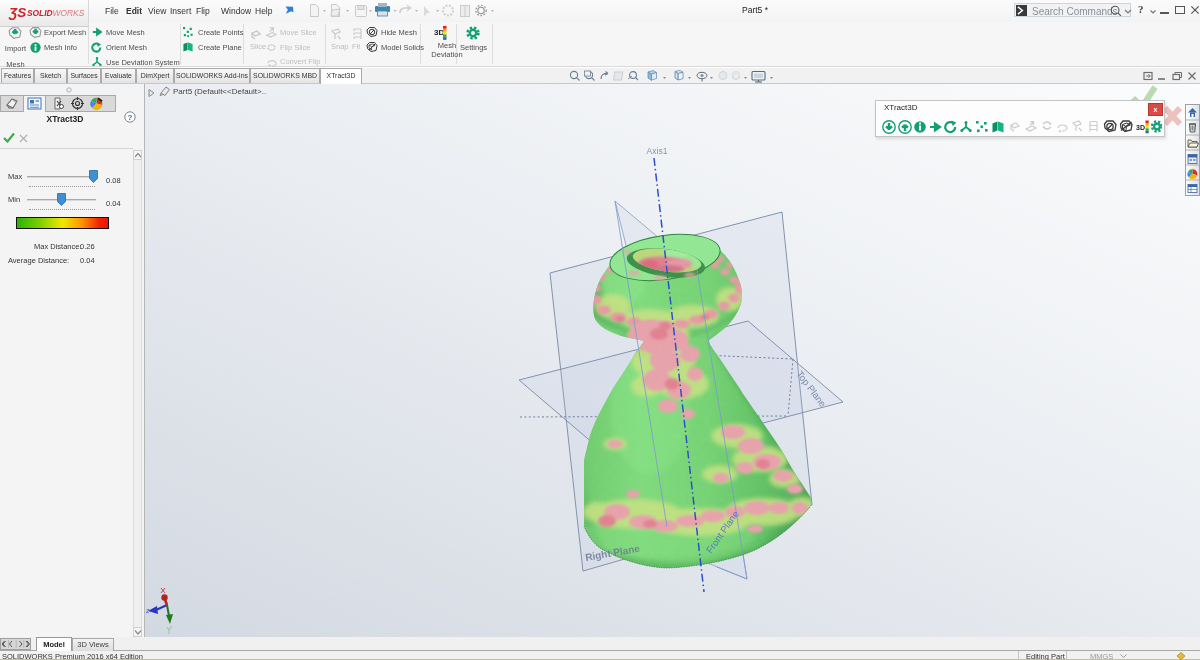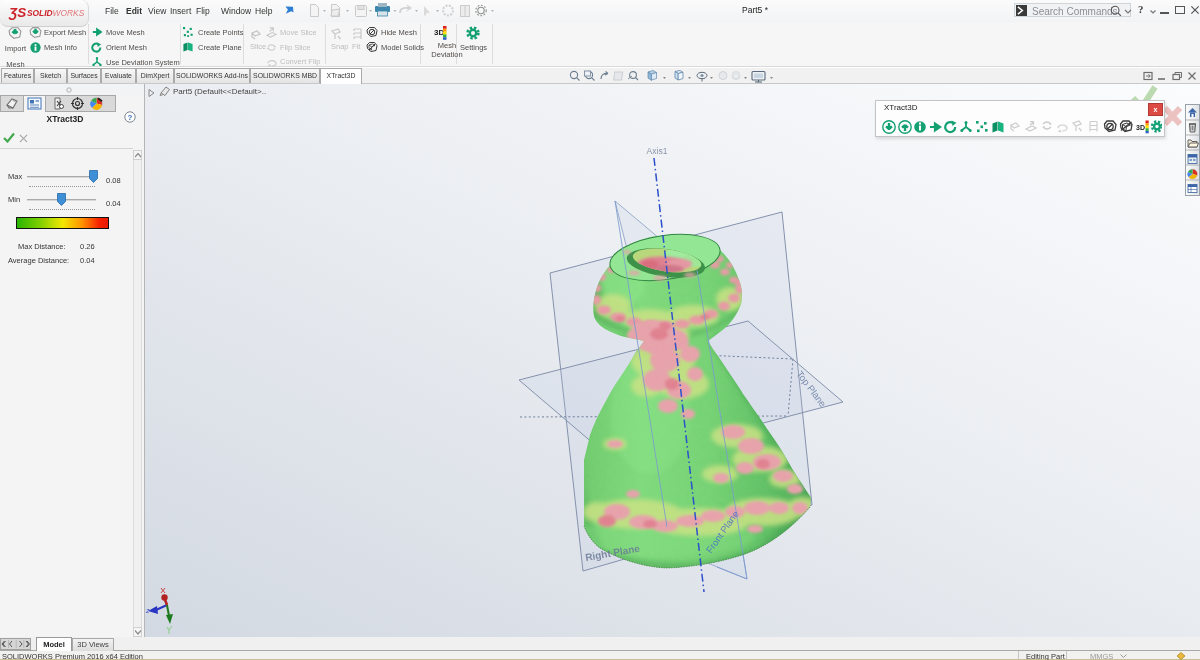--- a/index.html
+++ b/index.html
@@ -1,21 +1,21 @@
 <!DOCTYPE html>
 <html><head>
 <meta charset="utf-8">
 <style>
   * { margin:0; padding:0; box-sizing:border-box; }
   html,body { width:1200px; height:660px; overflow:hidden; }
   body { font-family:"Liberation Sans", sans-serif; position:relative; background:#fff; }
   .abs { position:absolute; }
   
   #titlebar { position:absolute; left:0; top:0; width:1200px; height:22px; background:linear-gradient(#fbfbfc,#f2f3f4); }
-  #logobox { position:absolute; left:0; top:0; width:89px; height:27px; background:linear-gradient(#fdfdfd,#e9e9ea); border-right:1px solid #d8d8d8; border-bottom:1px solid #cfcfcf; z-index:5;border-radius:8px; }
+  #logobox { position:absolute; left:0; top:0; width:89px; height:27px; background:linear-gradient(#fdfdfd,#e9e9ea); border-right:1px solid #d8d8d8; border-bottom:1px solid #cfcfcf; z-index:5; }
   .menu { position:absolute; top:6px; font-size:8.5px; color:#333; }
   
   #ribbon { position:absolute; left:0; top:22px; width:1200px; height:45px; background:#f6f6f6; border-bottom:1px solid #d9d9d9; }
   .rsep { position:absolute; top:2px; height:40px; width:1px; background:#ddd; }
   .rlbl { position:absolute; font-size:7.5px; color:#514d4a; white-space:nowrap; }
   
   #tabstrip { position:absolute; left:0; top:68px; width:1200px; height:16px; background:#f1f1f1; border-bottom:1px solid #c8c8c8; }
   .tab { position:absolute; top:0; height:15px; background:linear-gradient(#f7f7f7,#e4e4e4); border:1px solid #aaa; border-bottom:none; font-size:6.9px; color:#333; text-align:center; line-height:14px; white-space:nowrap; overflow:hidden; }
   .tab.active { background:#fff; height:16px; z-index:2; }
   
@@ -372,21 +372,21 @@
   <div class="ptxt" style="left:8px;top:111px">Min</div>
   <div class="abs" style="left:27px;top:115px;width:69px;height:2px;background:#d8d8d8;border-top:1px solid #aaa"></div>
   <svg class="abs" style="left:57px;top:109px" width="9" height="13" viewBox="0 0 9 13">
       <path d="M0.5 0.5 h8 v8 l-4 4 l-4 -4 z" fill="#3f8fd6" stroke="#2669a8" stroke-width="0.8"></path>
     </svg>
   <div class="ptxt" style="left:106px;top:115px">0.04</div>
   <div class="abs" style="left:29px;top:125px;width:66px;height:1px;border-bottom:1.5px dotted #999"></div>
 
   <div class="abs" style="left:16px;top:133px;width:93px;height:12px;border:1.5px solid #111;background:linear-gradient(90deg,#2ab400,#7ecf00 25%,#f2e800 50%,#ff9000 72%,#f52300 90%,#ea1800)"></div>
 
-  <div class="ptxt" style="left:18px;top:158px">Max Distance:</div>
+  <div class="ptxt" style="left:34px;top:158px">Max Distance:</div>
   <div class="ptxt" style="left:80px;top:158px">0.26</div>
   <div class="ptxt" style="left:8px;top:172px">Average Distance:</div>
   <div class="ptxt" style="left:80px;top:172px">0.04</div>
 </div>
 <div id="viewport">
 
   <svg class="abs" style="left:3px;top:5px" width="7" height="8">
       <path d="M1 0.5 L6 4 L1 7.5 Z" fill="none" stroke="#888" stroke-width="1"></path>
     </svg>
   <svg class="abs" style="left:14px;top:2px" width="12" height="11" viewBox="0 0 12 11">

